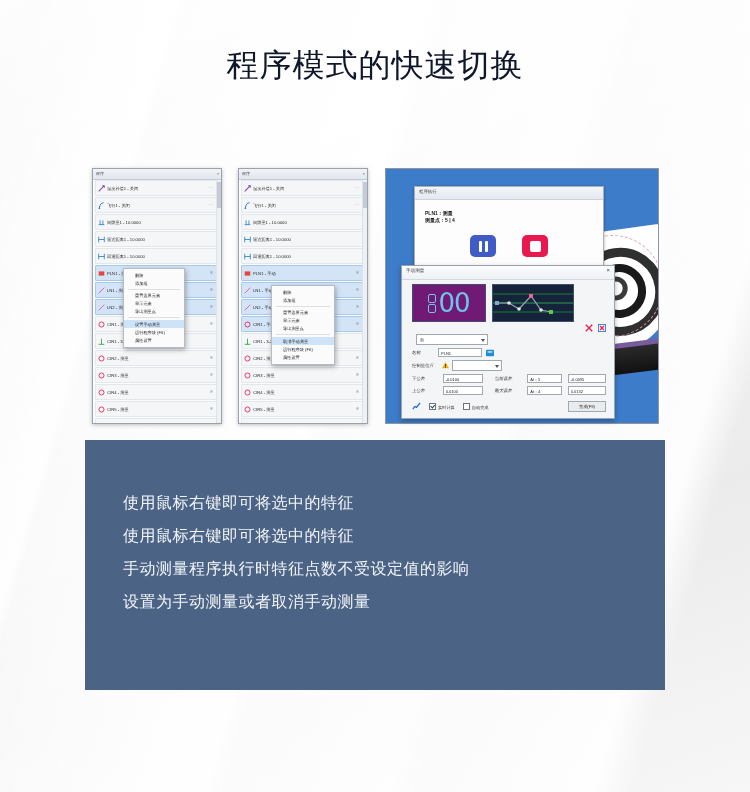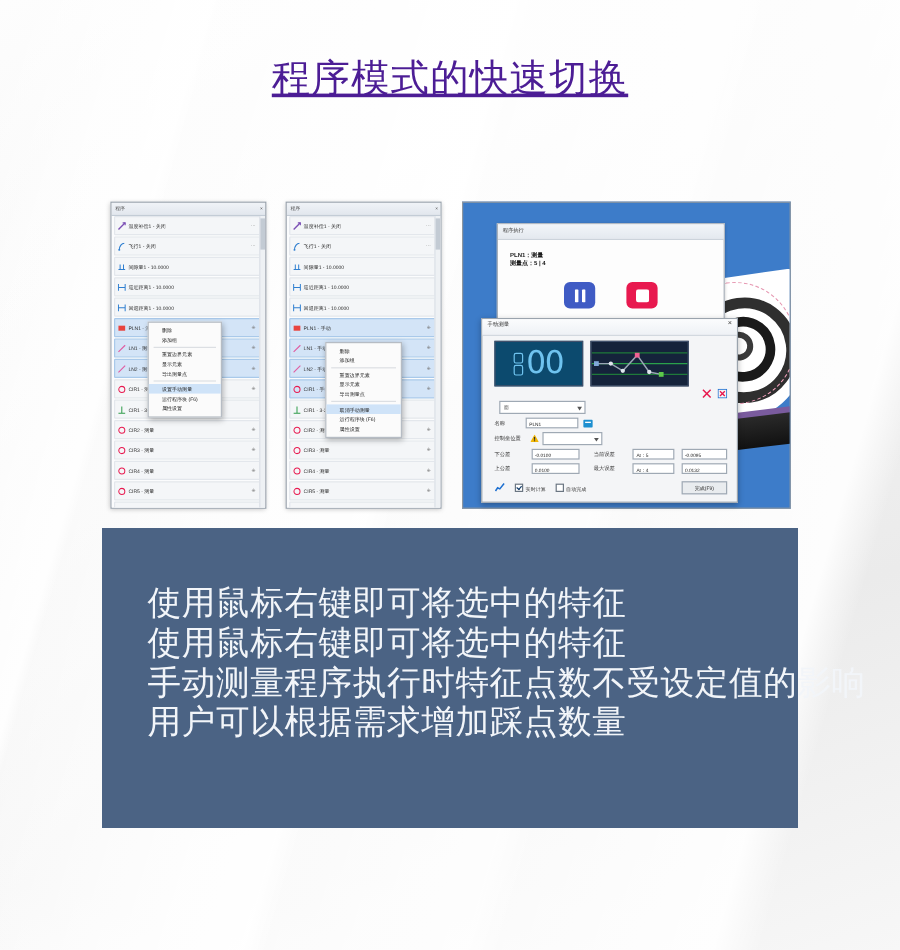--- a/index.html
+++ b/index.html
@@ -12,21 +12,21 @@
     position:absolute;inset:0;
     background:
       linear-gradient(106deg, rgba(255,255,255,0) 0%, rgba(255,255,255,.85) 18%, rgba(255,255,255,0) 19%),
       linear-gradient(106deg, rgba(255,255,255,0) 0%, rgba(255,255,255,.9) 44%, rgba(255,255,255,0) 46%),
       linear-gradient(106deg, rgba(255,255,255,0) 0%, rgba(255,255,255,.7) 63%, rgba(255,255,255,0) 66%),
       linear-gradient(106deg, rgba(255,255,255,0) 0%, rgba(255,255,255,.9) 84%, rgba(255,255,255,0) 88%),
       linear-gradient(160deg,#fdfdfd 0%,#f4f4f4 40%,#ebebeb 70%,#f7f7f7 100%);
   }
   .title{
     position:absolute;left:0;right:0;top:44px;text-align:center;
-    font-size:32px;color:#4c1d95;letter-spacing:1px;font-weight:400;text-decoration:underline;
+    font-size:32px;color:#0f172a;letter-spacing:1px;font-weight:400;
   }
 
   
   .shots{position:absolute;left:0;top:168px;width:750px;height:260px;}
 
   .winpanel{
     position:absolute;background:#fff;border:1px solid #9aa3ad;
     box-shadow:0 1px 4px rgba(0,0,0,.25);overflow:hidden;
   }
   .wp-title{
@@ -99,21 +99,21 @@
 
   
   .manwin{
     position:absolute;left:401px;top:265px;width:212px;height:152px;
     background:#f4f5f7;border:1px solid #9aa3ad;box-shadow:0 2px 5px rgba(0,0,0,.3);z-index:6;
   }
   .manwin .hd{height:11px;background:linear-gradient(#fbfcfd,#eef1f5);border-bottom:1px solid #d2d8df;
     font-size:4.6px;color:#333;padding:2px 0 0 4px;position:relative;}
   .manwin .hd .x{position:absolute;right:4px;top:1px;font-size:6px;color:#444;}
   .dro{
-    position:absolute;left:10px;top:18px;width:72px;height:36px;background:#0c4a6e;
+    position:absolute;left:10px;top:18px;width:72px;height:36px;background:#701a75;
     border:1px solid #40506b;display:flex;align-items:center;justify-content:center;gap:2px;
   }
   .dro .small{display:flex;flex-direction:column;gap:1px;}
   .dro .small i{display:block;width:6px;height:7px;border:1.4px solid #6fc3ef;border-radius:2px;}
   .dro .big{font-size:26px;color:#6fc3ef;font-family:"DejaVu Sans",sans-serif;line-height:26px;letter-spacing:-1px;}
   .minichart{position:absolute;left:90px;top:18px;width:80px;height:36px;background:#15233b;border:1px solid #40506b;}
   .toolrow{position:absolute;right:8px;top:58px;display:flex;gap:5px;}
   .frm{position:absolute;left:10px;top:68px;right:8px;}
   .frmline{display:flex;align-items:center;margin-bottom:3px;font-size:4.4px;color:#333;}
   .frmline .lb{width:26px;}
@@ -127,21 +127,21 @@
   .cbx{width:5px;height:5px;border:1px solid #6b7682;background:#fff;display:inline-block;margin-right:2px;position:relative;vertical-align:-1px;}
   .cbx.on:after{content:"";position:absolute;left:1px;top:0px;width:2px;height:3.4px;border:solid #17406e;border-width:0 1px 1px 0;transform:rotate(40deg);}
   .btnflat{margin-left:auto;background:#e9ecef;border:1px solid #9fa9b4;font-size:4.2px;color:#222;padding:2px 10px;}
 
   
   .textbox{
     position:absolute;left:85px;top:440px;width:580px;height:250px;
     background:#4b6384;
   }
   .textbox ul{list-style:none;margin:0;padding:46px 0 0 38px;}
-  .textbox li{font-size:28px;color:#f2f5f9;line-height:33px;letter-spacing:.5px;white-space:nowrap;}
+  .textbox li{font-size:16px;color:#f2f5f9;line-height:33px;letter-spacing:.5px;white-space:nowrap;}
 </style>
 </head>
 <body>
 
 <div class="bg"></div>
 
 <div class="title">程序模式的快速切换</div>
 
 <div class="shots">
 
@@ -609,15 +609,15 @@
     </span>
     <span class="btnflat">完成(F9)</span>
   </div>
 </div>
 
 <div class="textbox">
   <ul id="descList">
       <li>使用鼠标右键即可将选中的特征</li>
       <li>使用鼠标右键即可将选中的特征</li>
       <li>手动测量程序执行时特征点数不受设定值的影响</li>
-      <li>用户可以根据需求增加踩点数量</li>
+      <li>设置为手动测量或者取消手动测量</li>
     </ul>
 </div>
 
 </body></html>

